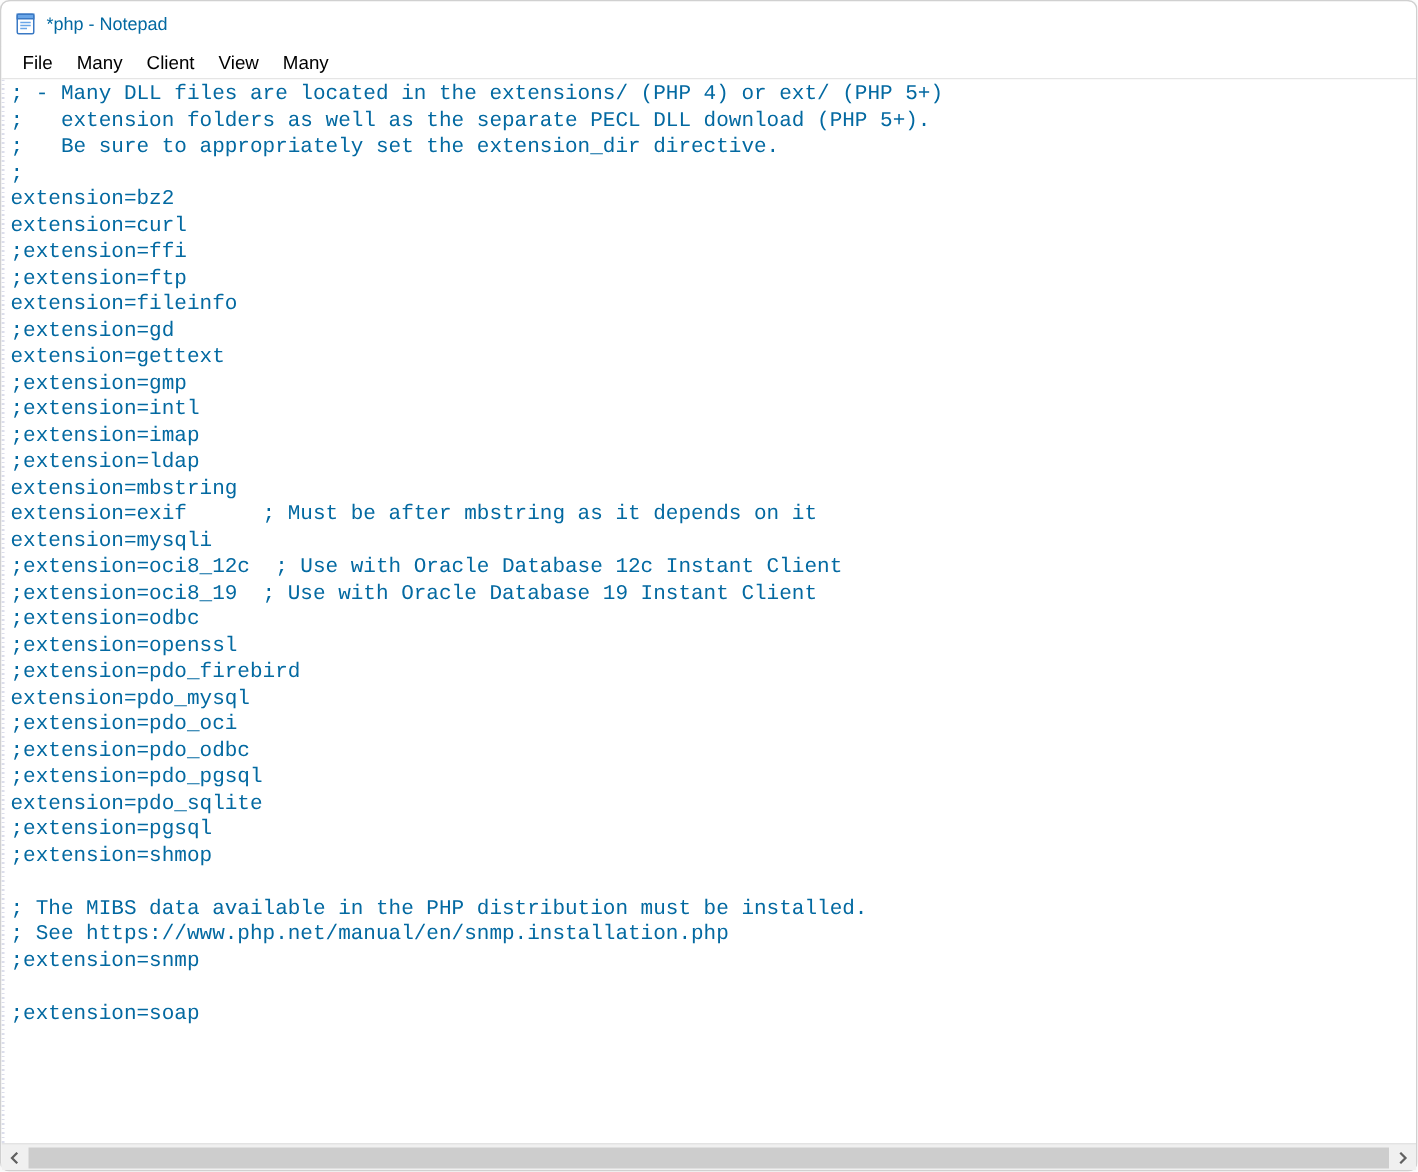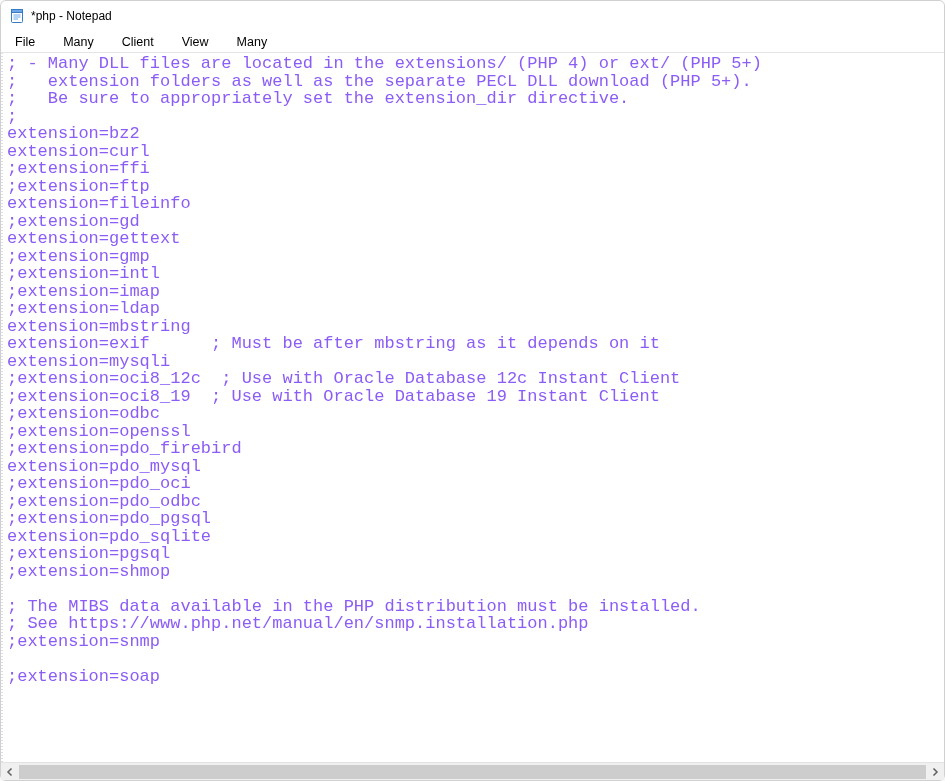--- a/index.html
+++ b/index.html
@@ -22,52 +22,52 @@
       background: #ffffff;
       border-top-left-radius: 6px;
       border-top-right-radius: 6px;
     }
     .titlebar .app-icon {
       width: 16px; height: 16px; margin-right: 6px;
       display:flex; align-items:center; justify-content:center;
     }
     .titlebar .title {
       font-size: 12px;
-      color: #000000;
+      color: #0369a1;
     }
     .menubar {
       height: 22px;
       display: flex;
       align-items: center;
       padding: 0 6px;
-      gap: 12px;
+      gap: 0;
       border-bottom: 1px solid #e5e5e5;
       font-size: 12.5px;
       color: #000;
       background:#ffffff;
     }
     .menubar .menu-item {
       padding: 2px 8px;
       cursor: default;
     }
     .editor-wrap {
       flex: 1;
       position: relative;
       overflow: hidden;
       background:#ffffff;
     }
     .editor {
       position:absolute;
       inset:0 0 18px 0;
       padding: 2px 8px 4px 6px;
       font-family: Consolas, "Courier New", monospace;
-      font-size: 17px;
+      font-size: 14px;
       line-height: 17.5px;
       white-space: pre;
-      color: #8b5cf6;
+      color: #0369a1;
       overflow: hidden;
       outline: none;
       border: none;
       resize: none;
     }
     .hscroll {
       position:absolute;
       left:0; right:0; bottom:0;
       height:18px;
       background:#f0f0f0;

